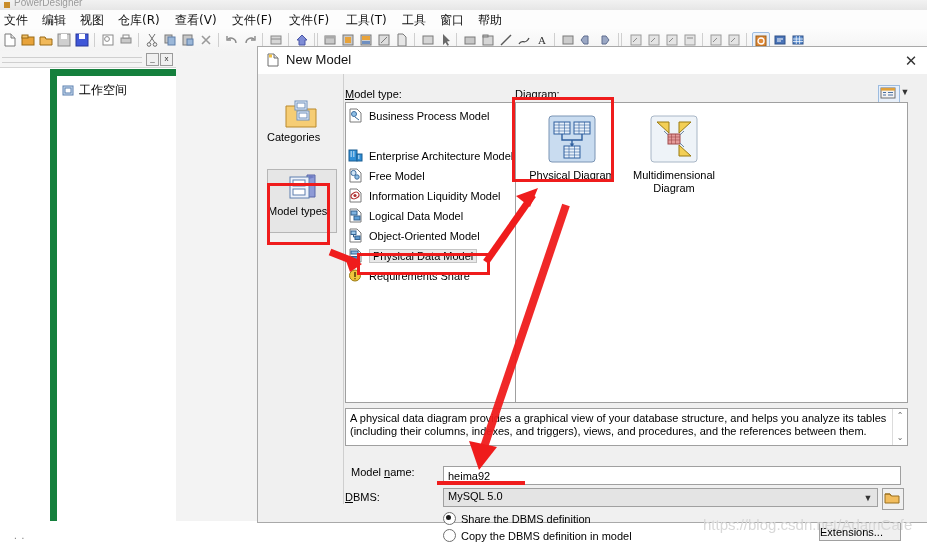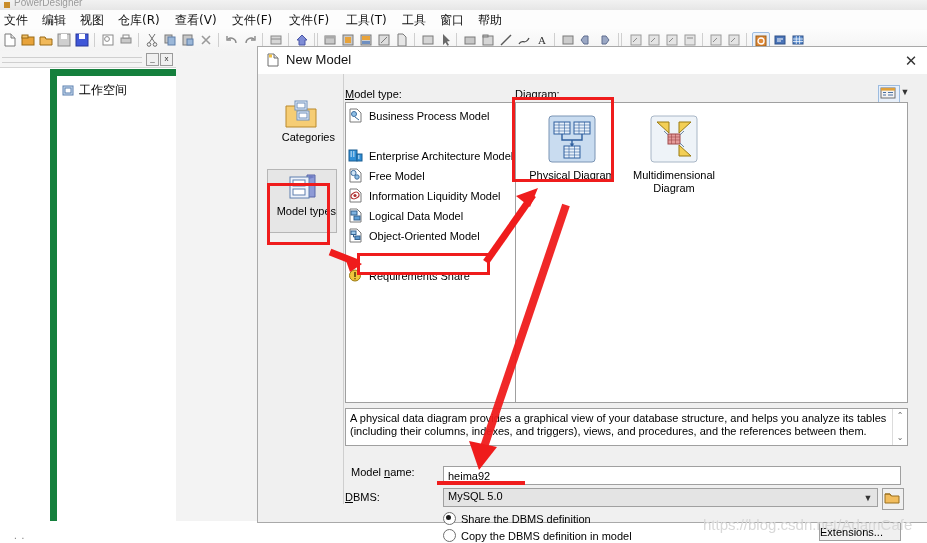--- a/index.html
+++ b/index.html
@@ -54,21 +54,21 @@
   .dlg-title .t{position:absolute;left:28px;top:5px;font-size:13px;color:#111;}
   .dlg-ico{position:absolute;left:8px;top:6px;width:14px;height:14px;}
   .dlg-close{position:absolute;right:6px;top:4px;width:22px;height:20px;text-align:center;
     line-height:20px;font-size:15px;color:#333;}
 
   .dlg-body{position:absolute;left:0;top:27px;width:670px;height:448px;background:#f0f0f0;}
 
   
   .rail{position:absolute;left:1px;top:0;width:84px;height:430px;background:#f0f0f0;
     border-right:1px solid #cfcfcf;}
-  .rail-item{position:absolute;left:8px;width:68px;height:62px;text-align:right;}
+  .rail-item{position:absolute;left:8px;width:68px;height:62px;text-align:left;}
   .rail-item .ri-ico{margin:2px auto 1px;width:34px;height:32px;position:relative;}
   .rail-item .ri-lbl{font-size:11px;color:#000;}
   .rail-item.sel{background:#e6e6e6;border:1px solid #b6b6b6;}
 
   .lbl-underline{text-decoration:underline;}
 
   .grp-lbl{position:absolute;font-size:11px;color:#000;}
   .listbox{position:absolute;background:#fff;border:1px solid #a0a0a0;overflow:hidden;}
   .li{position:absolute;left:2px;height:17px;display:flex;align-items:center;gap:6px;width:99%;}
   .li .ico{width:15px;height:15px;position:relative;flex:0 0 15px;}
@@ -498,20 +498,29 @@
         </div>
         <div class="li" style="top:124px">
           <span class="ico">
             <svg width="15" height="15" viewBox="0 0 15 15">
                 <path d="M2 1h7l4 4v9H2z" fill="#fff" stroke="#7a7a7a"></path>
                 <rect x="3" y="3" width="5" height="3.5" fill="#9ec8ea" stroke="#35628f"></rect>
                 <rect x="7" y="8" width="5" height="3.5" fill="#5d99cf" stroke="#35628f"></rect>
                 <path d="M5.5 6.5v2.5h1.5" stroke="#35628f" fill="none"></path>
               </svg></span>
           <span class="txt">Object-Oriented Model</span>
+        </div>
+        <div class="li sel" style="top:144px">
+          <span class="ico">
+            <svg width="15" height="15" viewBox="0 0 15 15">
+                <path d="M2 1h7l4 4v9H2z" fill="#fff" stroke="#7a7a7a"></path>
+                <rect x="3" y="3" width="7" height="3" fill="#8fbce4" stroke="#2f5f90"></rect>
+                <rect x="3" y="8.5" width="8" height="3.5" fill="#4a8bc8" stroke="#2f5f90"></rect>
+              </svg></span>
+          <span class="txt">Physical Data Model</span>
         </div>
         <div class="li" style="top:164px">
           <span class="ico">
             <svg width="15" height="15" viewBox="0 0 15 15">
                 <circle cx="7" cy="7.5" r="5.5" fill="#f0c53c" stroke="#9a7a12"></circle>
                 <path d="M7 4v5M7 10.3v1" stroke="#5a4208" stroke-width="1.6"></path>
               </svg></span>
           <span class="txt">Requirements Share</span>
         </div>
       </div>

